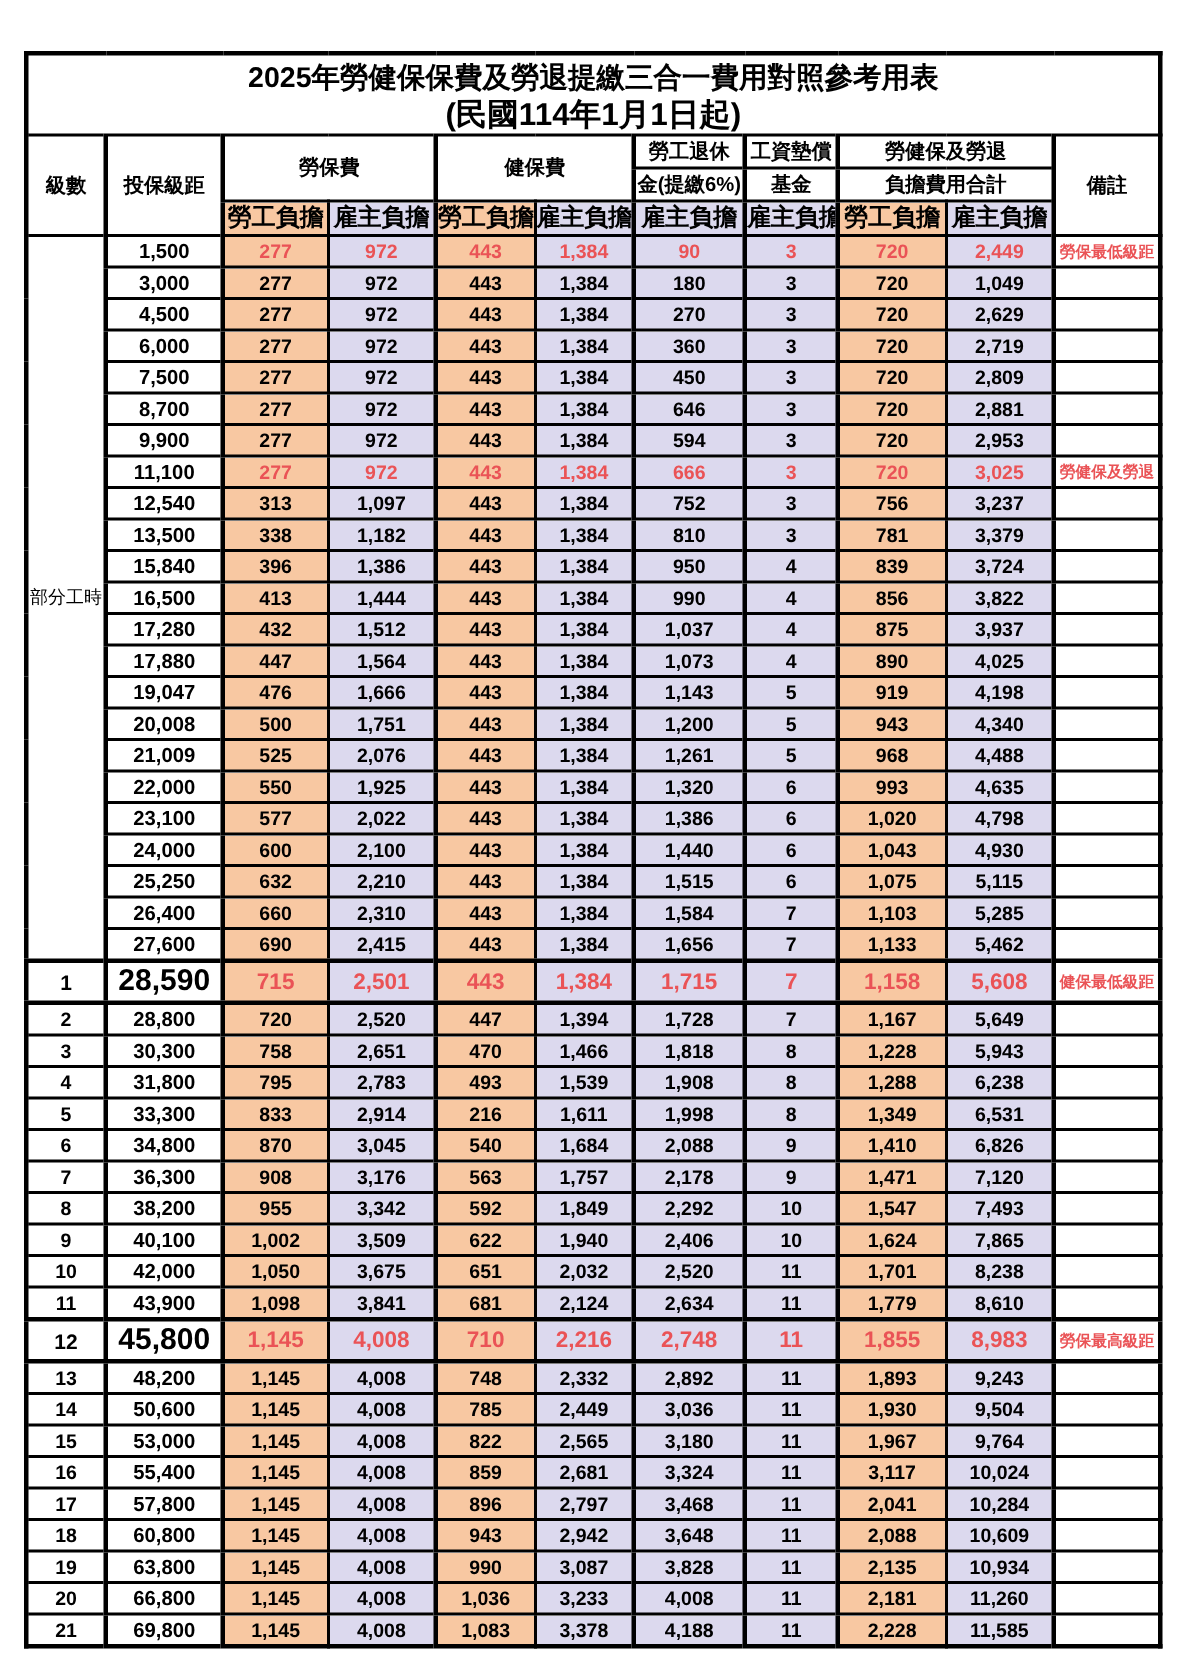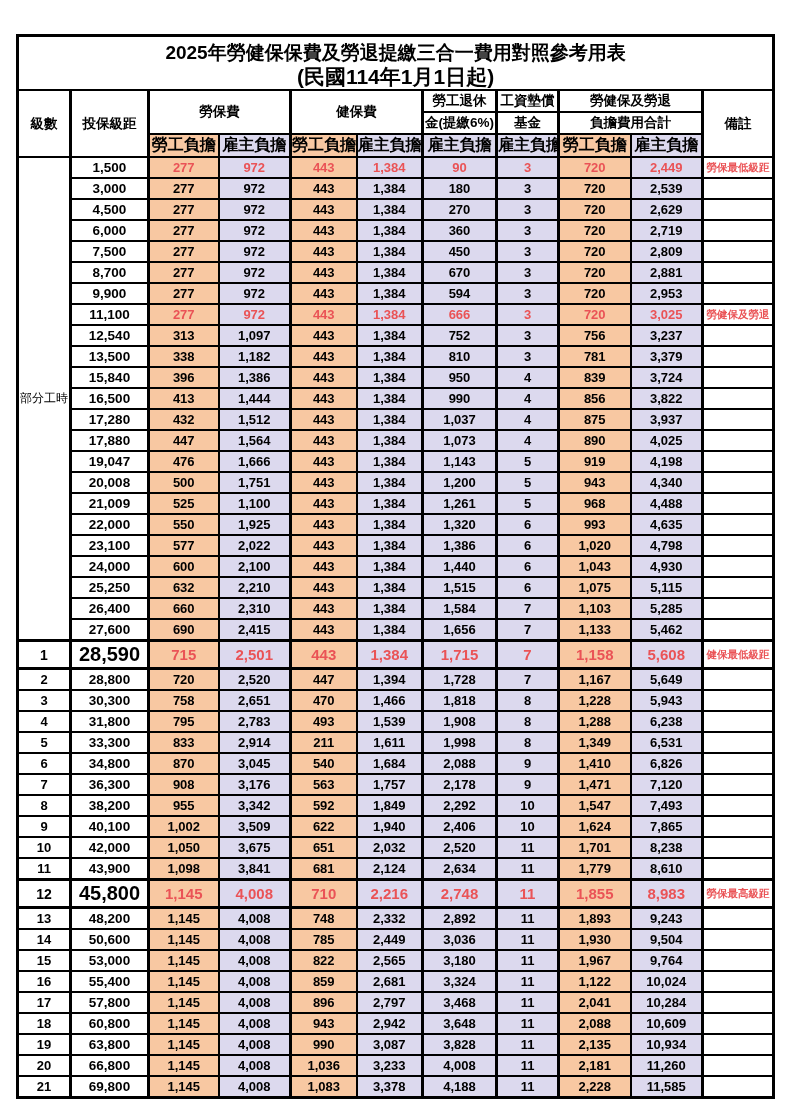--- a/index.html
+++ b/index.html
@@ -94,21 +94,21 @@
         </tr>
         <tr>
           <td class="c-bracket gb">3,000</td>
           <td class="val emp gb">277</td>
           <td class="val er">972</td>
           <td class="val emp gb">443</td>
           <td class="val er">1,384</td>
           <td class="val er gb">180</td>
           <td class="val er gb">3</td>
           <td class="val emp gb">720</td>
-          <td class="val er">2,539</td>
+          <td class="val er">1,049</td>
           <td class="c-remark gb"></td>
         </tr>
         <tr>
           <td class="c-bracket gb">4,500</td>
           <td class="val emp gb">277</td>
           <td class="val er">972</td>
           <td class="val emp gb">443</td>
           <td class="val er">1,384</td>
           <td class="val er gb">270</td>
           <td class="val er gb">3</td>
@@ -139,21 +139,21 @@
           <td class="val emp gb">720</td>
           <td class="val er">2,809</td>
           <td class="c-remark gb"></td>
         </tr>
         <tr>
           <td class="c-bracket gb">8,700</td>
           <td class="val emp gb">277</td>
           <td class="val er">972</td>
           <td class="val emp gb">443</td>
           <td class="val er">1,384</td>
-          <td class="val er gb">670</td>
+          <td class="val er gb">646</td>
           <td class="val er gb">3</td>
           <td class="val emp gb">720</td>
           <td class="val er">2,881</td>
           <td class="c-remark gb"></td>
         </tr>
         <tr>
           <td class="c-bracket gb">9,900</td>
           <td class="val emp gb">277</td>
           <td class="val er">972</td>
           <td class="val emp gb">443</td>
@@ -268,21 +268,21 @@
           <td class="val er">1,384</td>
           <td class="val er gb">1,200</td>
           <td class="val er gb">5</td>
           <td class="val emp gb">943</td>
           <td class="val er">4,340</td>
           <td class="c-remark gb"></td>
         </tr>
         <tr>
           <td class="c-bracket gb">21,009</td>
           <td class="val emp gb">525</td>
-          <td class="val er">1,100</td>
+          <td class="val er">2,076</td>
           <td class="val emp gb">443</td>
           <td class="val er">1,384</td>
           <td class="val er gb">1,261</td>
           <td class="val er gb">5</td>
           <td class="val emp gb">968</td>
           <td class="val er">4,488</td>
           <td class="c-remark gb"></td>
         </tr>
         <tr>
           <td class="c-bracket gb">22,000</td>
@@ -406,21 +406,21 @@
           <td class="val er gb">8</td>
           <td class="val emp gb">1,288</td>
           <td class="val er">6,238</td>
           <td class="c-remark gb"></td>
         </tr>
         <tr>
           <td class="c-level">5</td>
           <td class="c-bracket gb">33,300</td>
           <td class="val emp gb">833</td>
           <td class="val er">2,914</td>
-          <td class="val emp gb">211</td>
+          <td class="val emp gb">216</td>
           <td class="val er">1,611</td>
           <td class="val er gb">1,998</td>
           <td class="val er gb">8</td>
           <td class="val emp gb">1,349</td>
           <td class="val er">6,531</td>
           <td class="c-remark gb"></td>
         </tr>
         <tr>
           <td class="c-level">6</td>
           <td class="c-bracket gb">34,800</td>
@@ -553,21 +553,21 @@
         </tr>
         <tr>
           <td class="c-level">16</td>
           <td class="c-bracket gb">55,400</td>
           <td class="val emp gb">1,145</td>
           <td class="val er">4,008</td>
           <td class="val emp gb">859</td>
           <td class="val er">2,681</td>
           <td class="val er gb">3,324</td>
           <td class="val er gb">11</td>
-          <td class="val emp gb">1,122</td>
+          <td class="val emp gb">3,117</td>
           <td class="val er">10,024</td>
           <td class="c-remark gb"></td>
         </tr>
         <tr>
           <td class="c-level">17</td>
           <td class="c-bracket gb">57,800</td>
           <td class="val emp gb">1,145</td>
           <td class="val er">4,008</td>
           <td class="val emp gb">896</td>
           <td class="val er">2,797</td>

